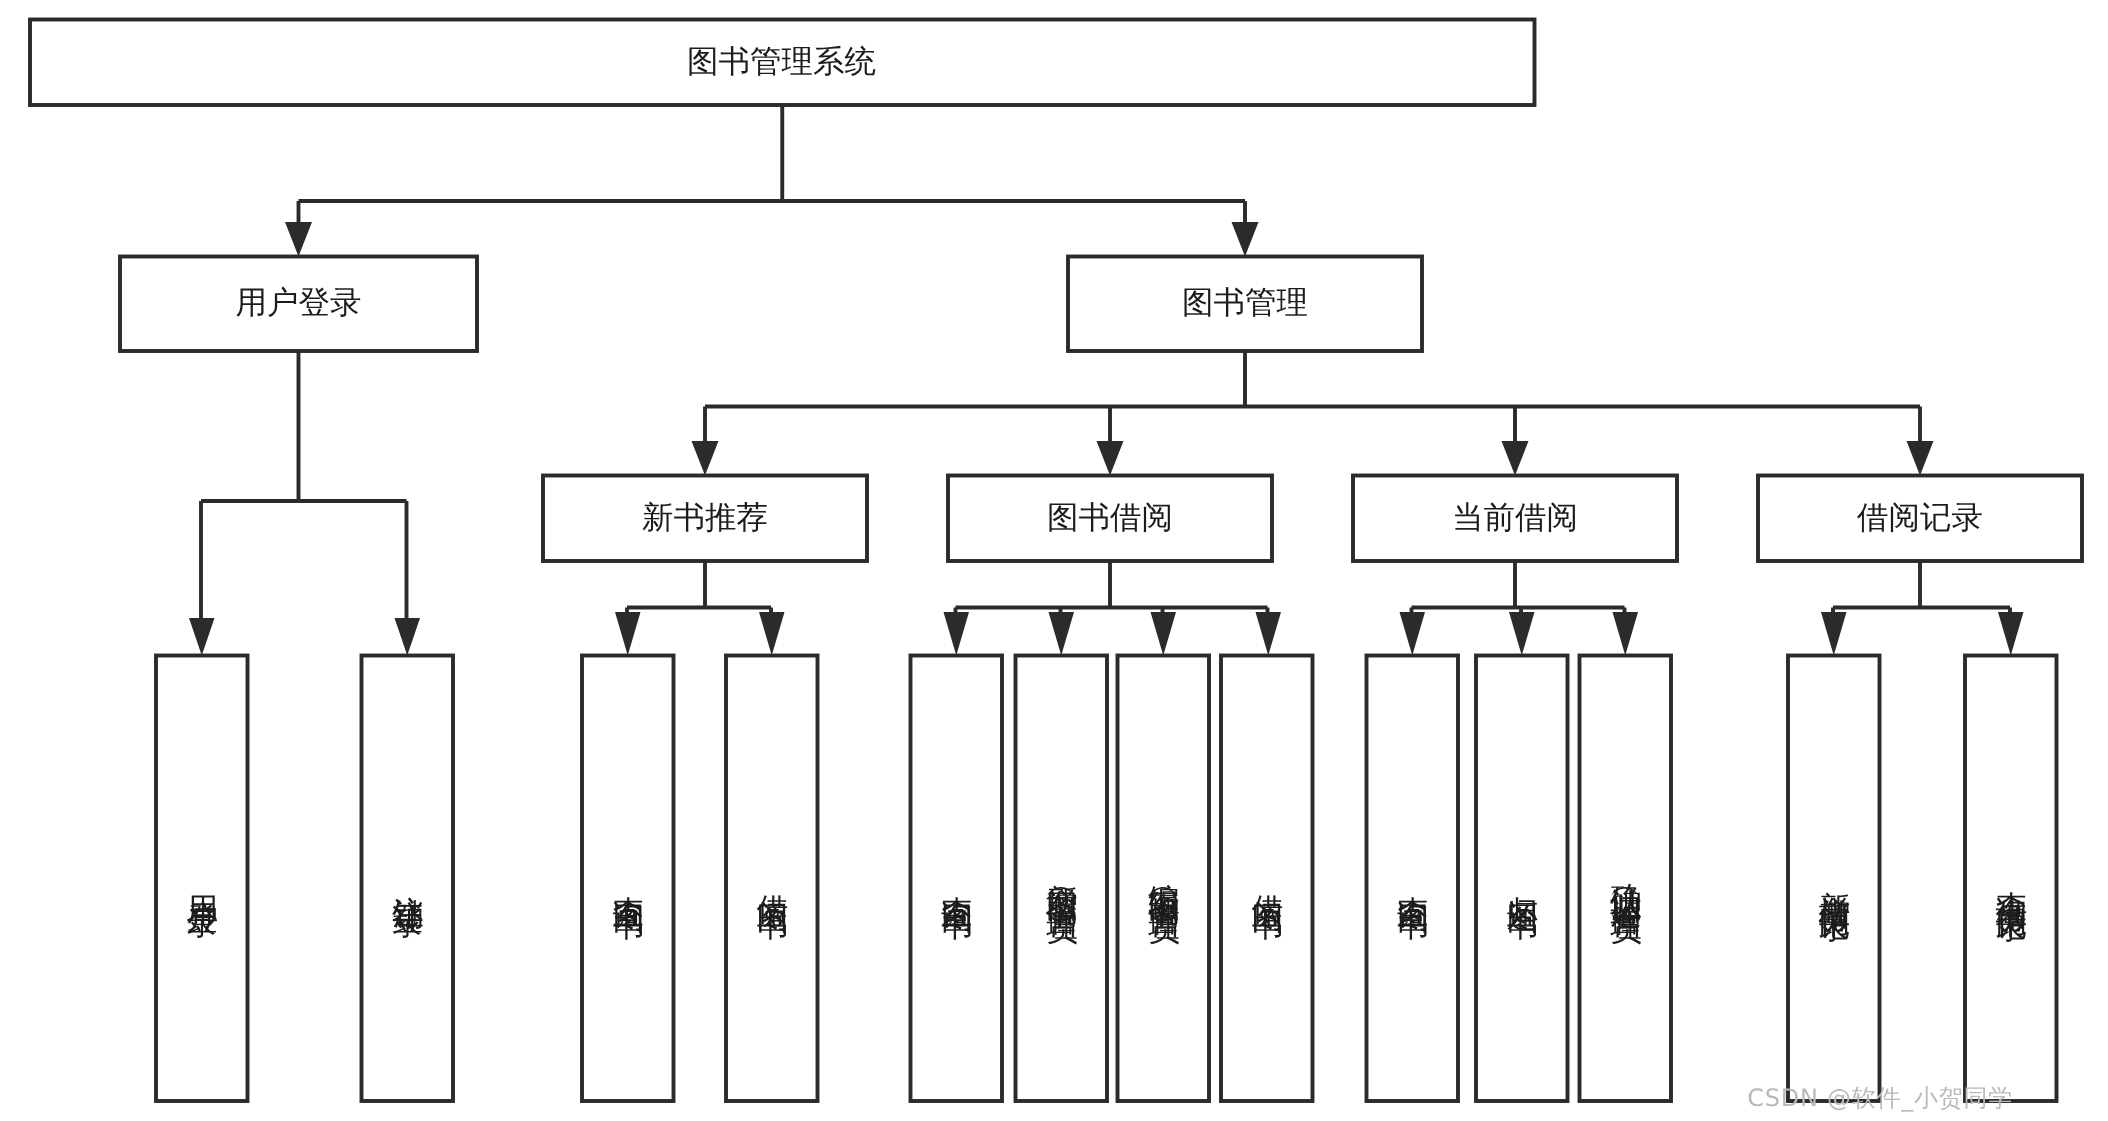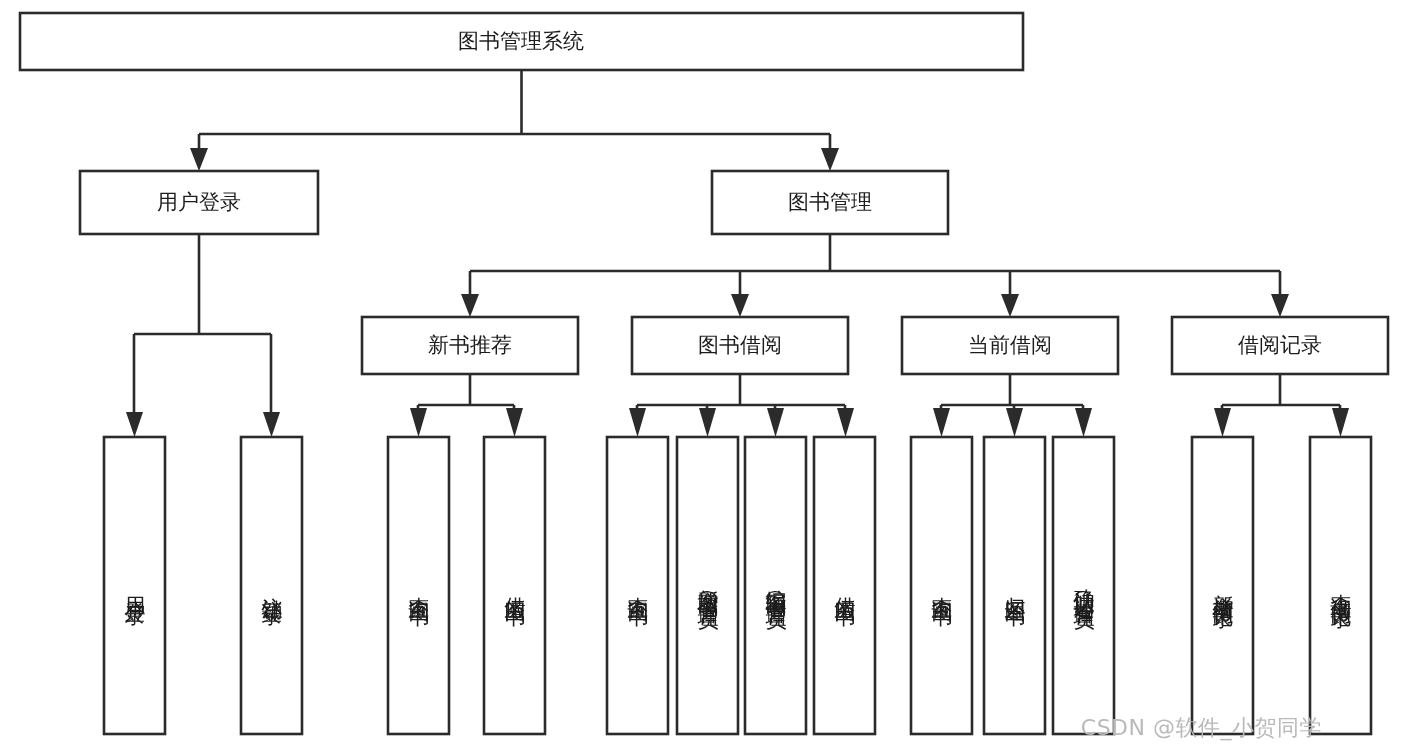--- a/index.html
+++ b/index.html
@@ -58,24 +58,24 @@
     letter-spacing: 3px;
     color: #1c1c1c;
     display: flex;
     align-items: center;
     justify-content: center;
     white-space: nowrap;
     pointer-events: none;
   }
   .watermark {
     position: absolute;
-    right: 24px;
+    right: 4px;
     bottom: 4px;
     font-family: "DejaVu Sans", "Liberation Sans", sans-serif;
-    font-size: 22px;
+    font-size: 16px;
     color: #b9b9b9;
     letter-spacing: 0.5px;
     white-space: nowrap;
   }
 </style>
 </head>
 <body>
 
 <div id="diagram-root">
 

